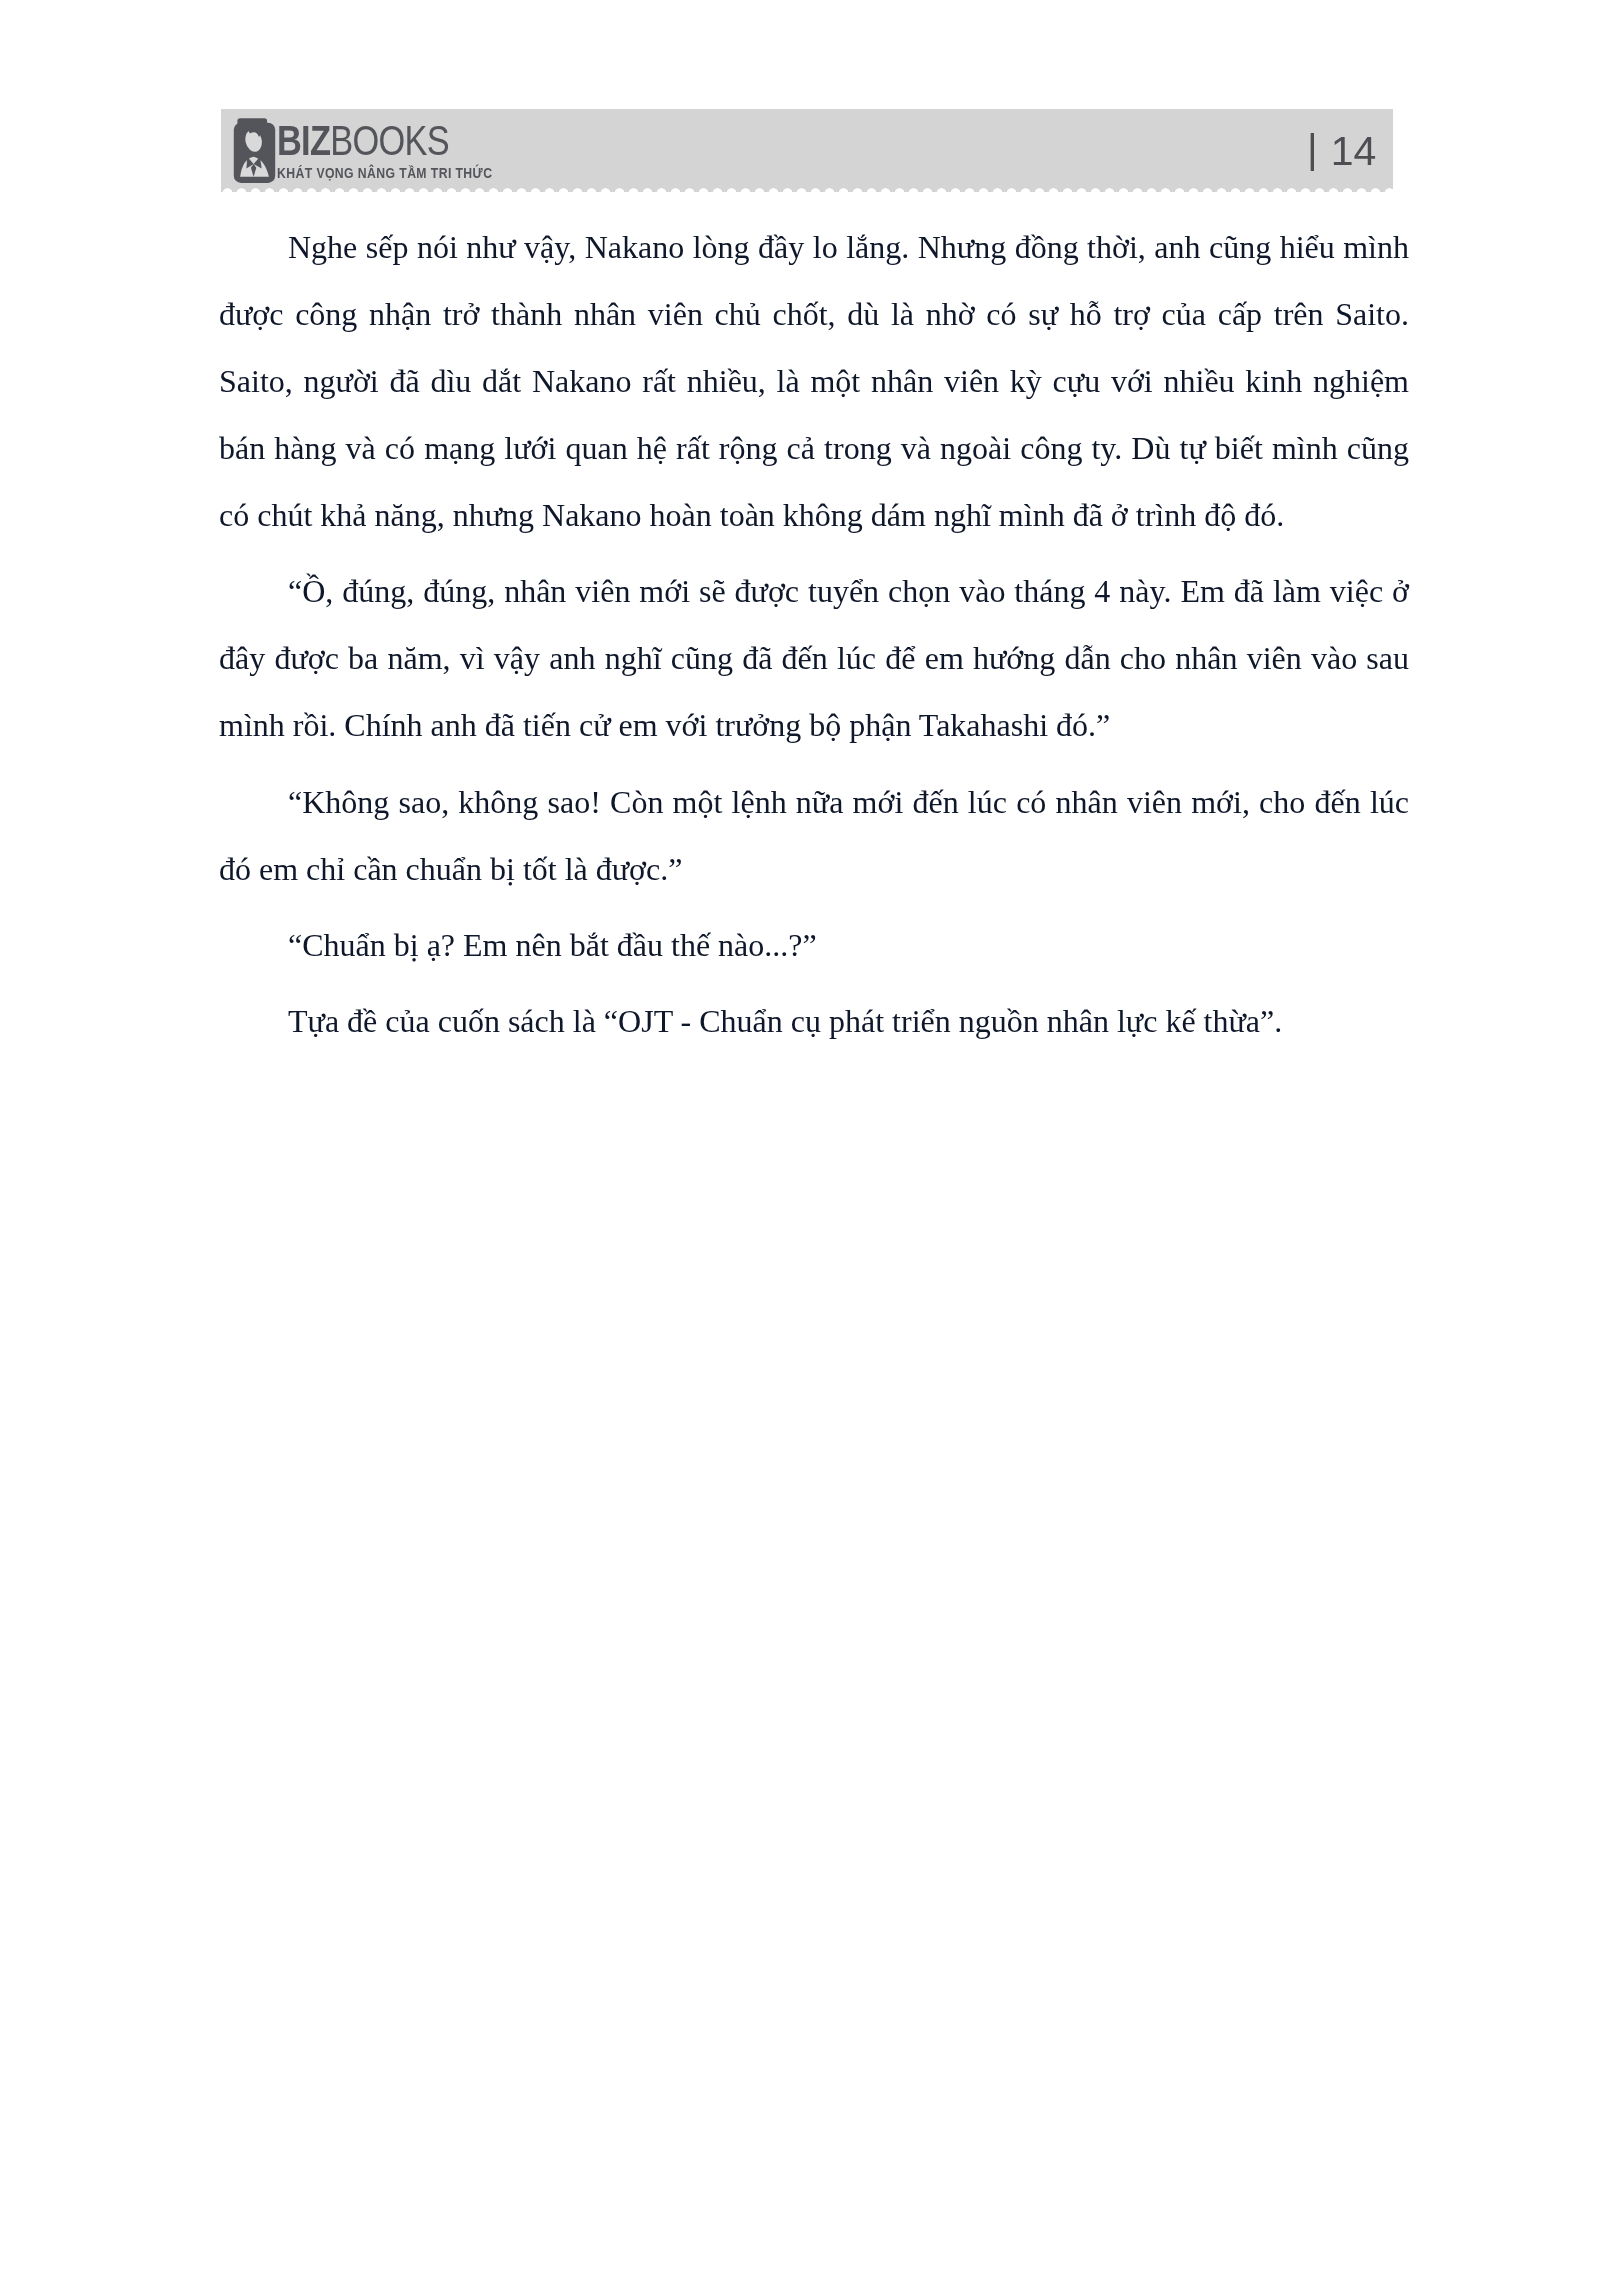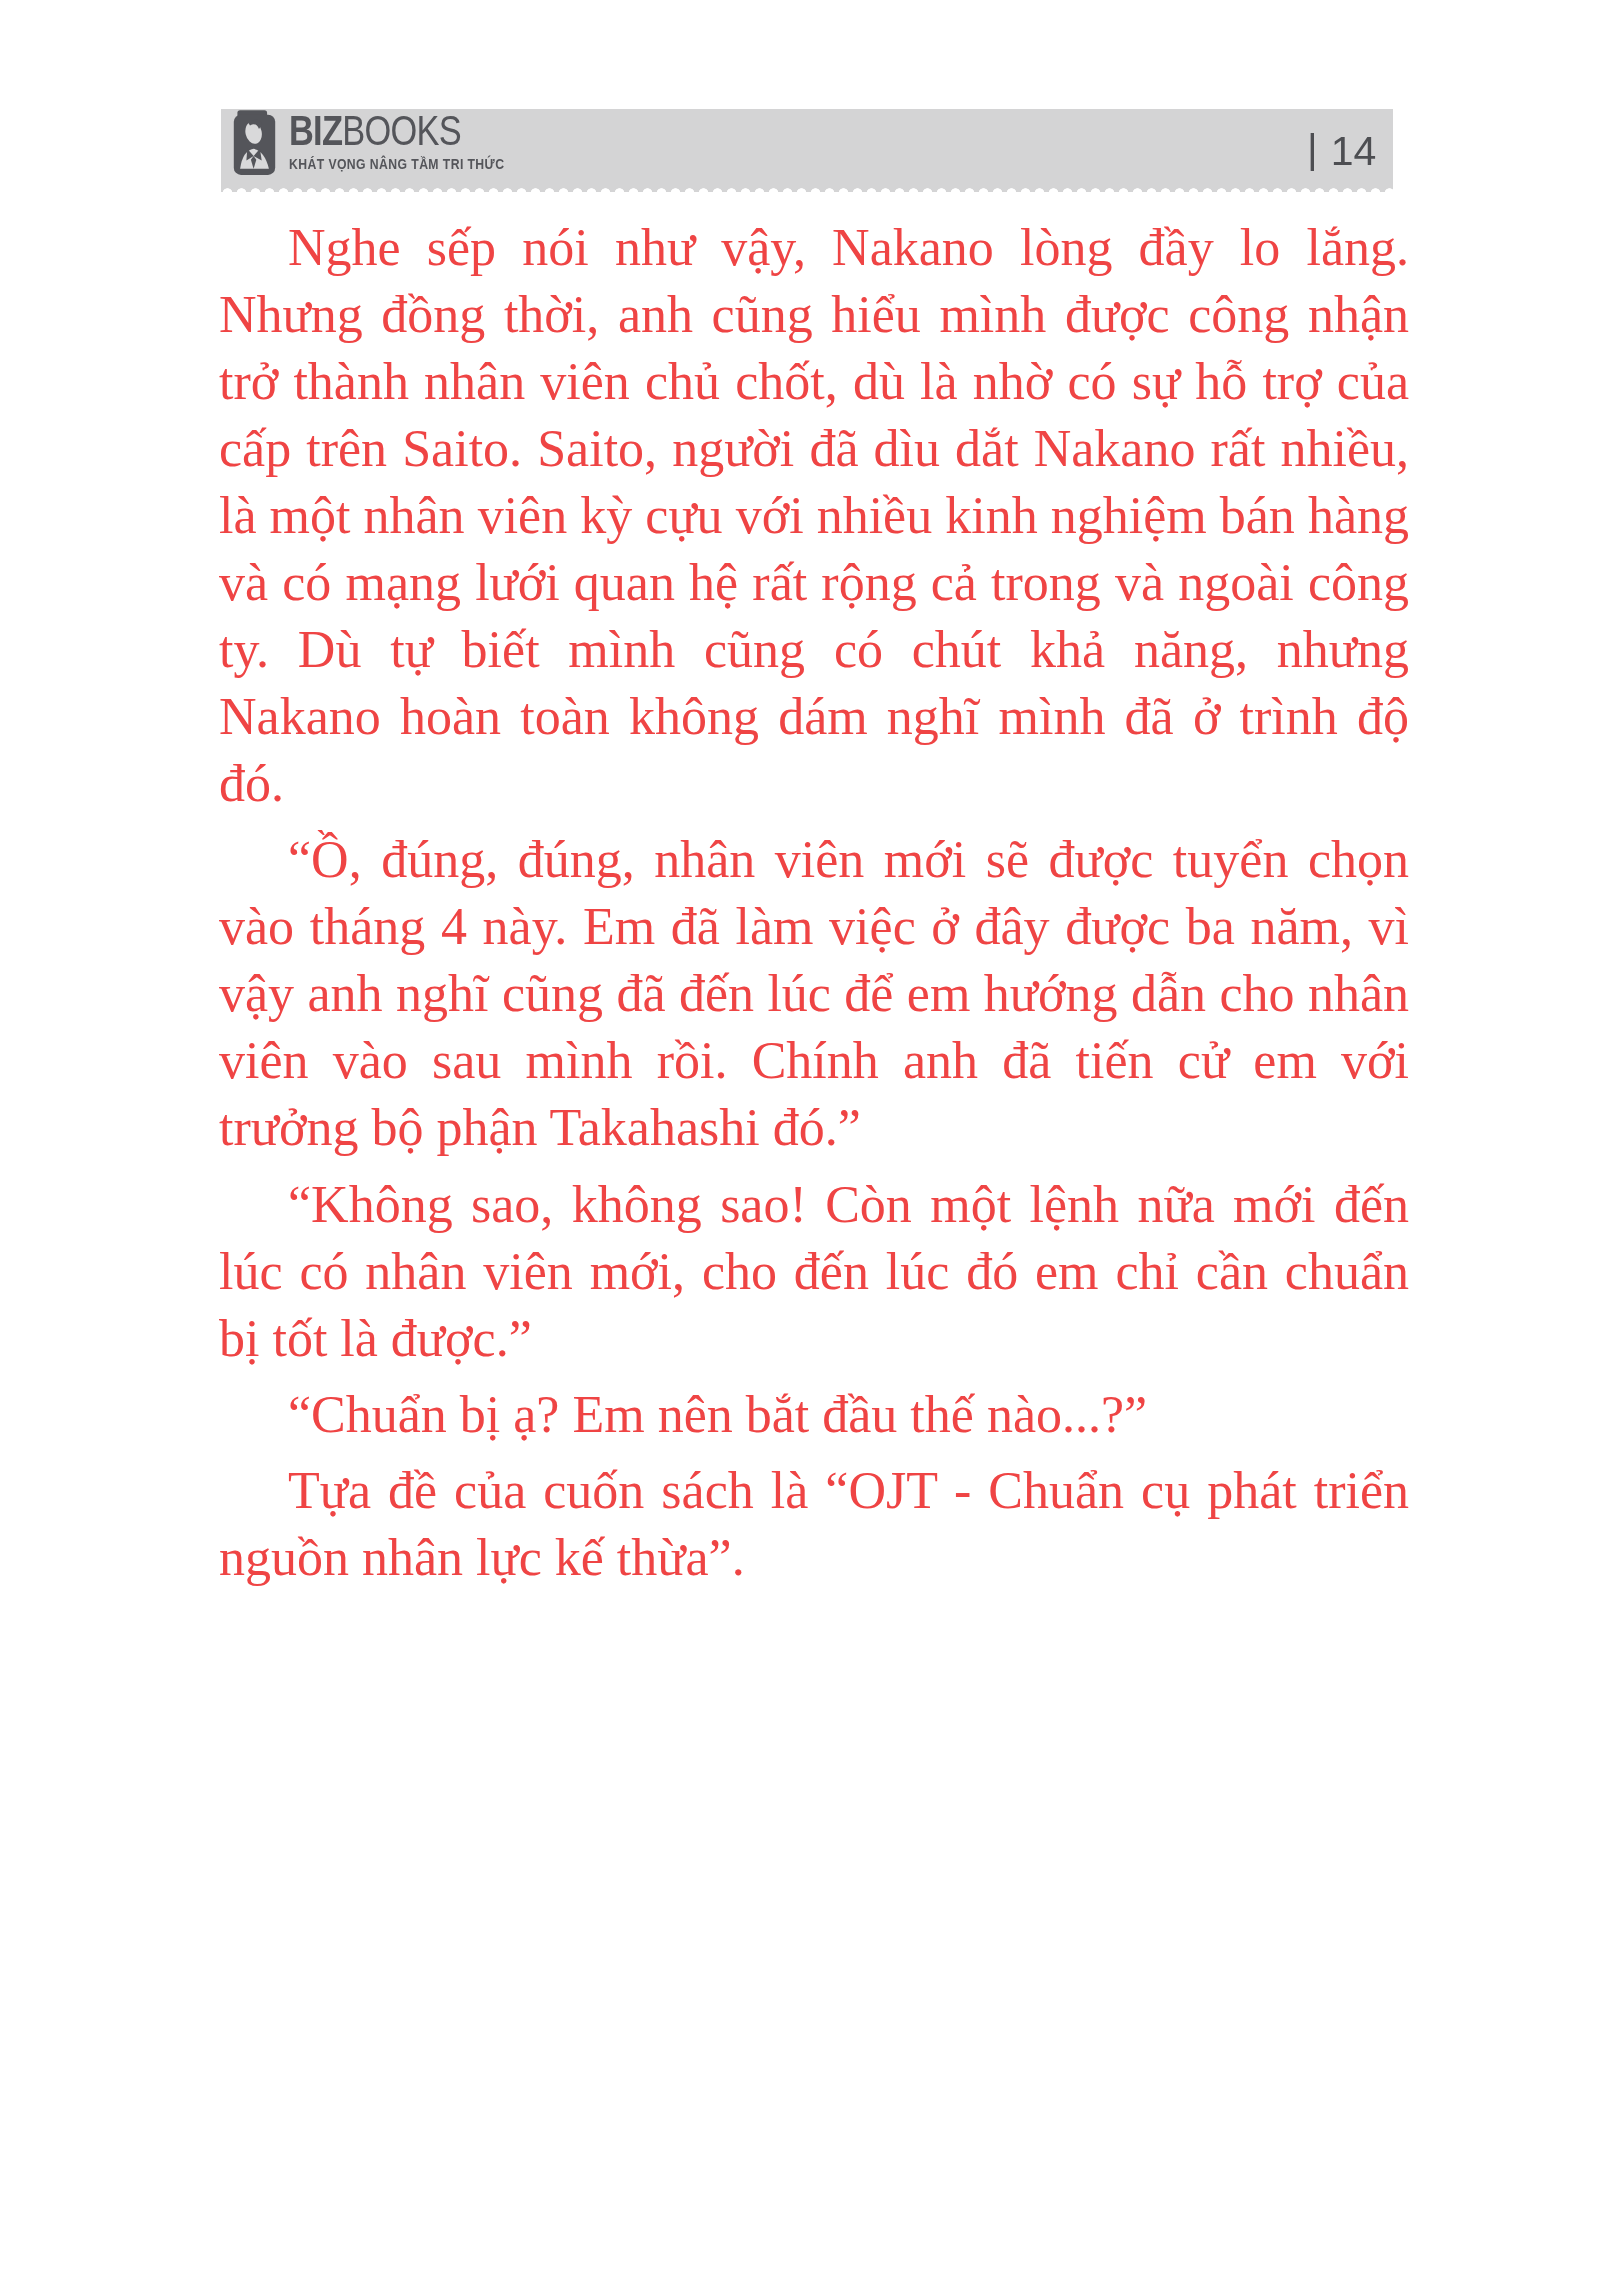--- a/index.html
+++ b/index.html
@@ -34,22 +34,21 @@
     background-image: radial-gradient(circle at 6.5px 8.3px, #ffffff 4.6px, rgba(255,255,255,0) 5.2px);
     background-size: 14px 8.3px;
     background-repeat: repeat-x;
   }
   .brand {
     position: absolute;
     left: 11px;
     top: 0;
     height: 100%;
     display: flex;
-    align-items: flex-start;
-    gap: 12px;
+    align-items: center;
   }
   .brand-icon {
     width: 45px;
     height: 68px;
     flex: 0 0 auto;
   }
   .brand-text {
     display: flex;
     flex-direction: column;
     justify-content: center;
@@ -89,23 +88,23 @@
     position: relative;
     top: -1.9px;
   }
 
   
   .content {
     position: absolute;
     left: 219px;
     top: 214px;
     width: 1190px;
-    font-size: 52px;
+    font-size: 32px;
     line-height: 67px;
-    color: #ef4444;
+    color: #0f172a;
     text-align: justify;
   }
   .content p {
     margin: 0 0 9.3px 0;
     text-indent: 69px;
   }
 </style>
 </head>
 <body>
 

